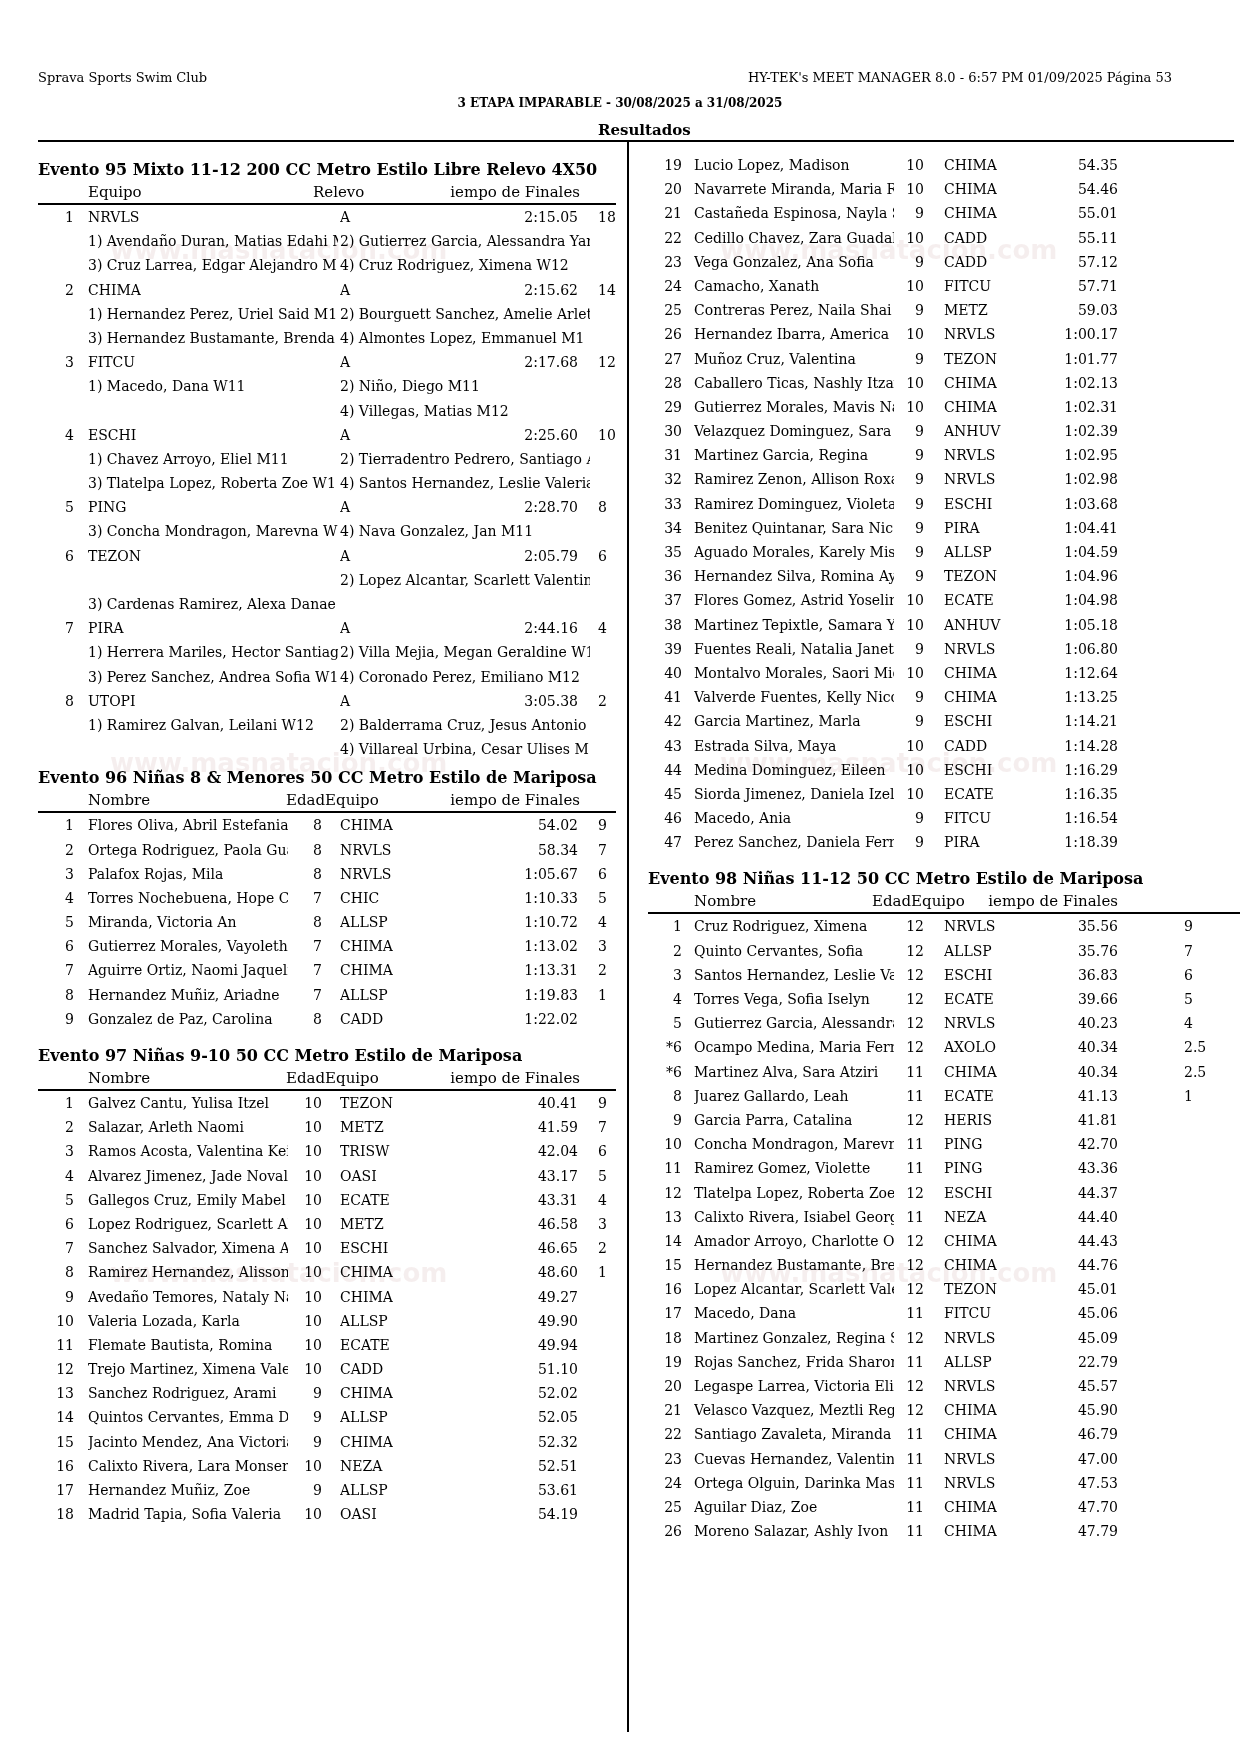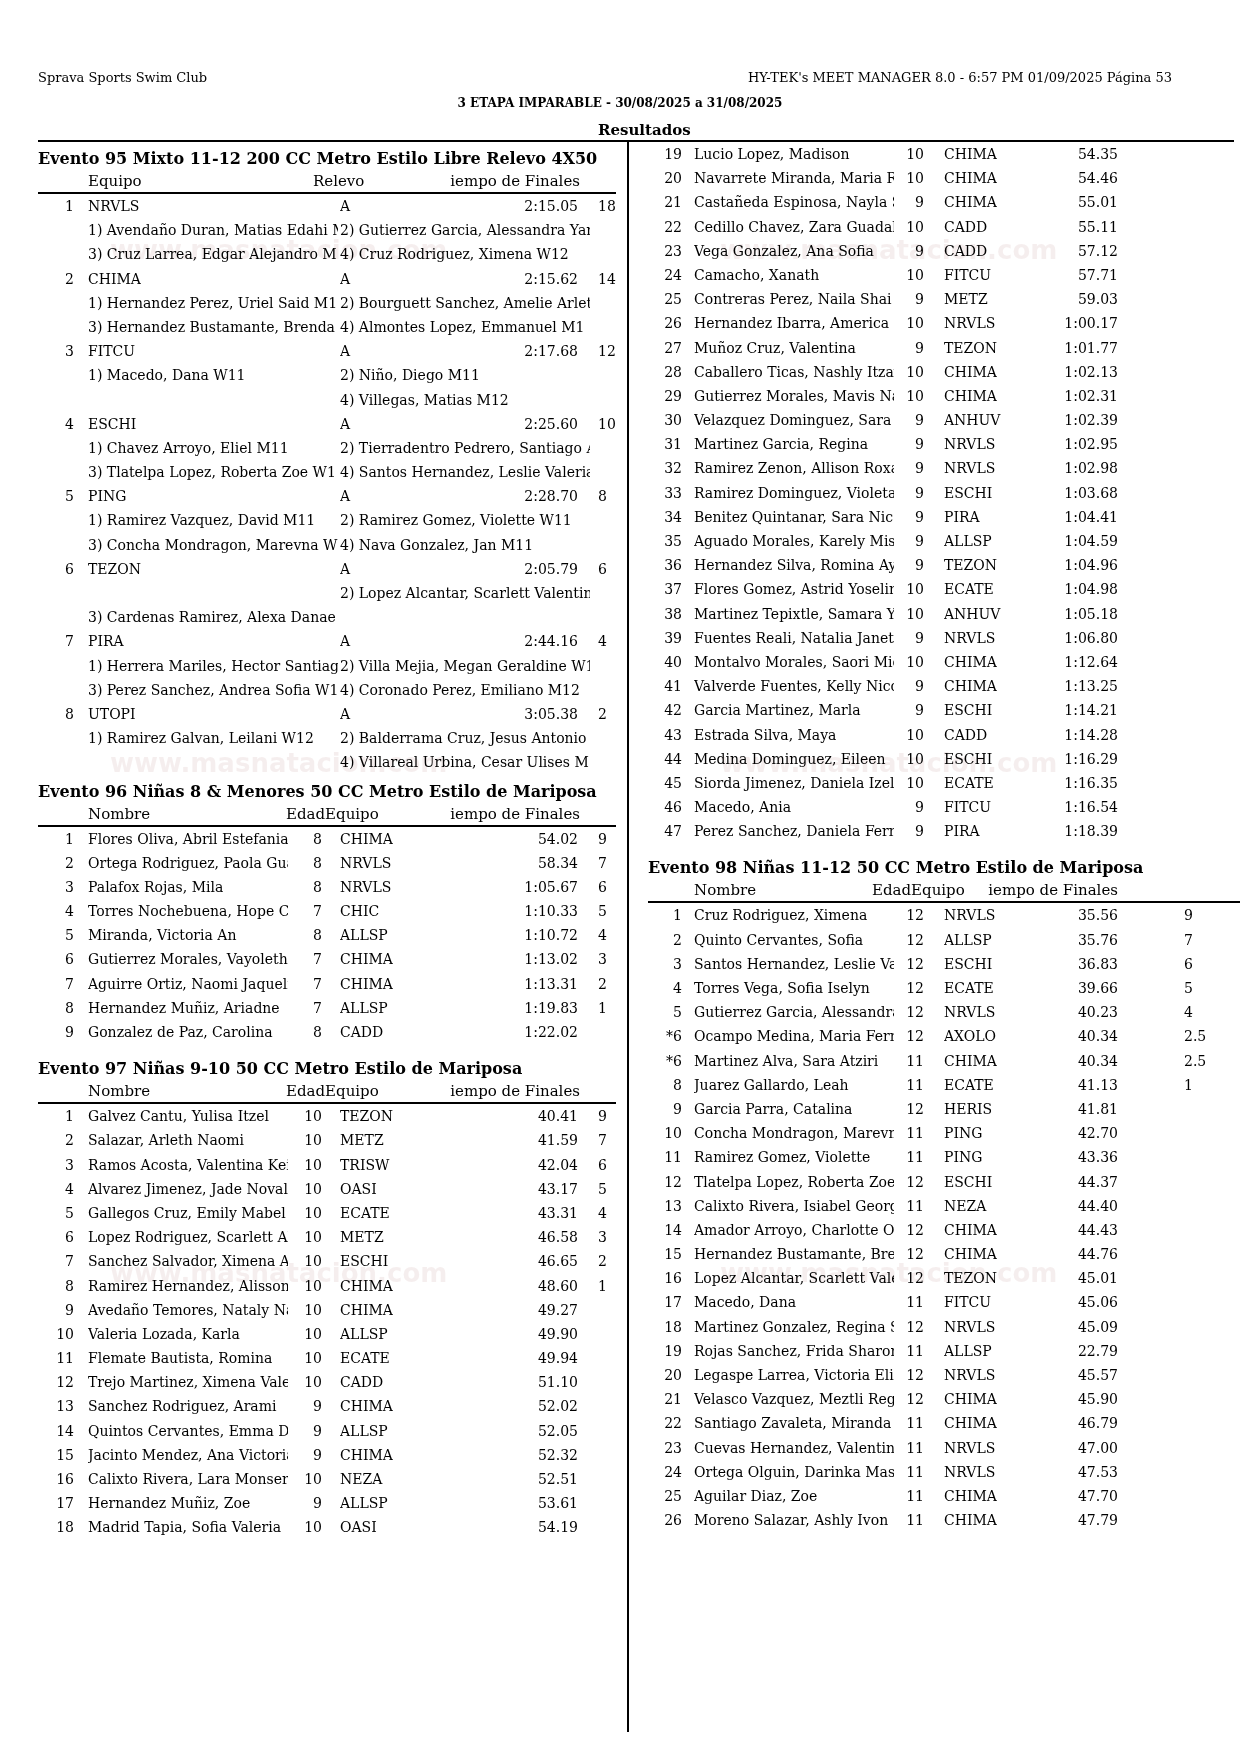--- a/index.html
+++ b/index.html
@@ -5,21 +5,21 @@
   html, body { margin:0; padding:0; background:#ffffff; }
   body { width:1240px; height:1752px; position:relative; overflow:hidden;
          font-family:"DejaVu Serif","Liberation Serif",serif; color:#000; }
   .hdr { position:absolute; font-size:13px; white-space:nowrap; }
   .hdr-left { left:38px; top:70px; }
   .hdr-right { right:68px; top:70px; }
   .meet-title { position:absolute; left:0; width:1240px; top:96px; text-align:center; font-size:12px; font-weight:bold; }
   .res-title { position:absolute; left:598px; top:121px; font-size:15px; font-weight:bold;text-align:right; }
   .top-rule { position:absolute; left:38px; right:6px; top:140px; height:2px; background:#000; }
   .divider { position:absolute; left:627px; top:140px; width:2px; height:1592px; background:#000; }
-  .col { position:absolute; top:142px; }
+  .col { position:absolute; top:153px; }
   .col-left { left:38px; width:578px; }
   .col-right { left:648px; width:586px; }
   .row { position:relative; height:24.2px; font-size:14px; line-height:24.2px; white-space:nowrap; }
   .ev-title { font-weight:bold; font-size:16px; height:28px; line-height:34px; white-space:nowrap; }
   .col-head { position:relative; height:22px; font-weight:normal; font-size:15px; line-height:22px; border-bottom:2px solid #000; white-space:nowrap; }
   .c { position:absolute; top:0; overflow:hidden; white-space:nowrap; }
   .place { width:36px; text-align:right; }
   .name { left:50px; width:200px; }
   .age { left:248px; width:36px; text-align:right; }
   .team { left:302px; width:90px; }
@@ -133,24 +133,20 @@
         <span class="c leg2">4) Santos Hernandez, Leslie Valeria</span>
       </div>
       <div class="row">
         <span class="c place">5</span>
         <span class="c relay-name">PING</span>
         <span class="c relay-let">A</span>
         <span class="c time">2:28.70</span>
         <span class="c pts">8</span>
       </div>
       <div class="row">
-        <span class="c leg1">1) Ramirez Vazquez, David M11</span>
-        <span class="c leg2">2) Ramirez Gomez, Violette W11</span>
-      </div>
-      <div class="row">
         <span class="c leg1">3) Concha Mondragon, Marevna W</span>
         <span class="c leg2">4) Nava Gonzalez, Jan M11</span>
       </div>
       <div class="row">
         <span class="c place">6</span>
         <span class="c relay-name">TEZON</span>
         <span class="c relay-let">A</span>
         <span class="c time">2:05.79</span>
         <span class="c pts">6</span>
       </div>

